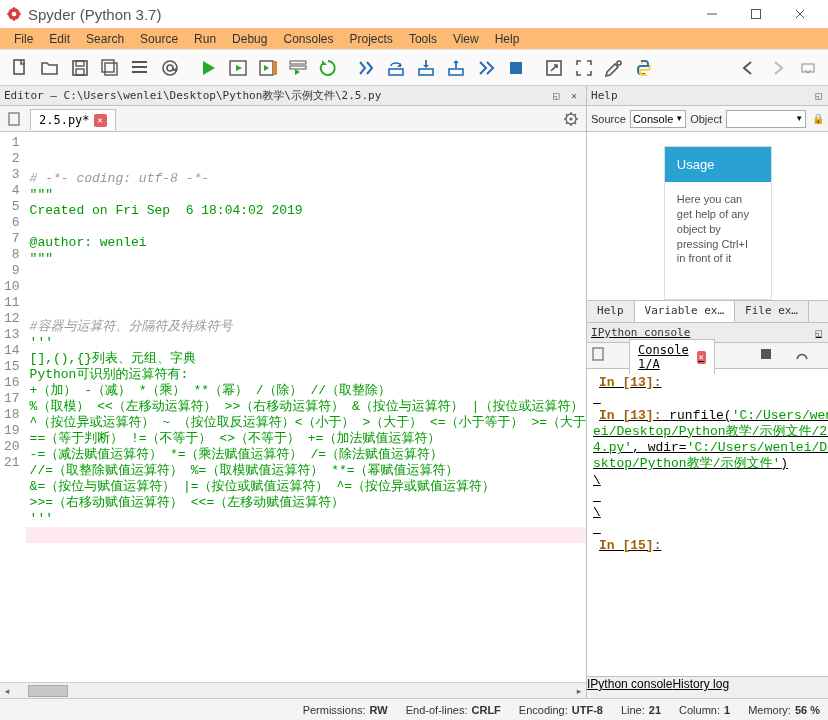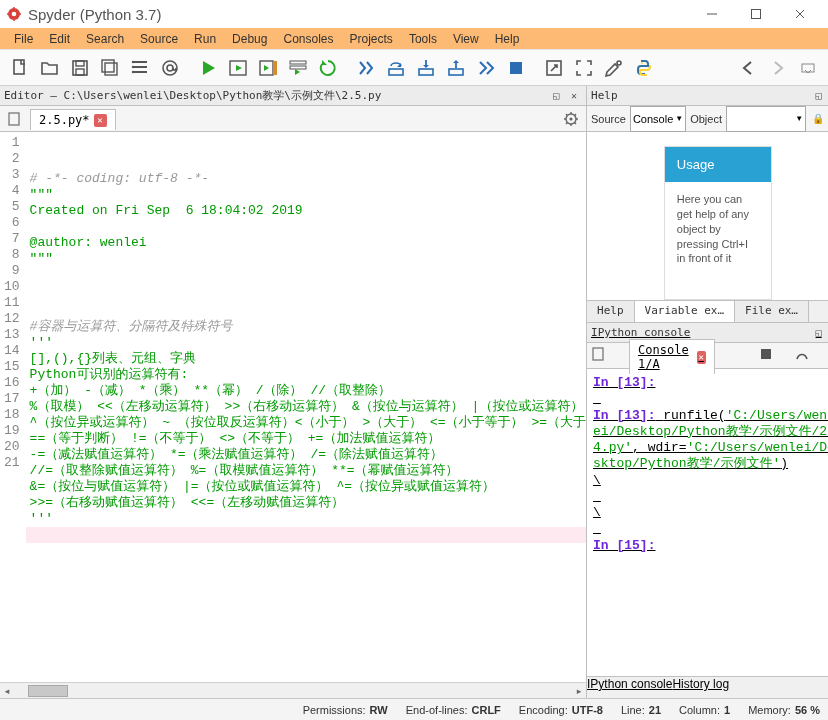--- a/index.html
+++ b/index.html
@@ -32,34 +32,34 @@
 .code { padding: 3px 0; flex: 1; white-space: pre; }
 .code .ln { height: 16px; line-height: 16px; padding-left: 4px; }
 .code .ln.cur { background: #fde9ef; }
 .c-gray { color: #999; font-style: italic; margin-top: 36px; }
 .c-green { color: #009a00; }
 .hscroll { height: 16px; background: #f0f0f0; border-top: 1px solid #d0d0d0; display: flex; align-items: center; }
 .hscroll .thumb { height: 12px; background: #c8c8c8; border: 1px solid #a9a9a9; margin-left: 14px; width: 40px; }
 .hscroll .arrow { width: 14px; height: 14px; display: flex; align-items: center; justify-content: center; font-size: 9px; color: #666; }
 .help-top { height: 26px; background: #f5f5f5; border-bottom: 1px solid #c0c0c0; display: flex; align-items: center; padding: 0 4px; gap: 4px; font-size: 11px; }
 .help-top label { color: #333; }
-.help-top select, .help-top .combo { font-size: 11px; height: 26px; border: 1px solid #aaa; background: #fff; }
+.help-top select, .help-top .combo { font-size: 11px; height: 18px; border: 1px solid #aaa; background: #fff; }
 .help-top .combo { display: flex; align-items: center; padding: 0 2px; }
 .help-top .combo .dd { margin-left: 2px; font-size: 8px; }
 .help-body { flex: 1; background: #fff; overflow: hidden; position: relative; display: flex; justify-content: center; }
 .help-card { width: 108px; margin-top: 14px; border: 1px solid #ddd; }
 .help-card .hc-title { background: #2aa1d3; color: #fff; padding: 10px 12px; font-size: 13px; }
 .help-card .hc-body { padding: 10px 12px; font-size: 11px; color: #555; line-height: 1.35; font-family: "Segoe UI",sans-serif; }
 .help-tabs { height: 22px; display: flex; background: #f0f0f0; border-top: 1px solid #c0c0c0; }
 .help-tabs .htab { padding: 3px 10px; font-size: 11px; border-right: 1px solid #c0c0c0; background: #ececec; color: #333; font-family: "SimSun","Consolas",monospace; white-space: nowrap; }
 .help-tabs .htab.active { background: #fff; }
 .console-wrap { display: flex; flex-direction: column; flex: 1; border-top: 1px solid #c0c0c0; text-decoration: underline; }
 .console-tabs { height: 26px; background: #f5f5f5; border-bottom: 1px solid #c0c0c0; display: flex; align-items: center; padding: 0 4px; gap: 22px; }
 .console-body { flex: 1; background: #fff; font-family: Consolas,"Courier New",monospace; font-size: 13px; padding: 6px 6px; overflow: auto; line-height: 1.25; }
-.console-body .navy { color: #6d28d9; font-weight: bold; }
+.console-body .navy { color: #a16207; font-weight: bold; margin-left: 6px; }
 .console-body .grn { color: #009a00; }
 .console-body .blk { color: #000; }
 .console-bottom-tabs { height: 22px; display: flex; background: #f0f0f0; border-top: 1px solid #c0c0c0; }
 .statusbar { height: 22px; background: #f4f4f4; border-top: 1px solid #c8c8c8; display: flex; align-items: center; font-size: 11px; color: #333; padding: 0 8px; gap: 18px; }
 .statusbar .sgrp { display: flex; gap: 4px; }
 .statusbar .spacer { flex: 1; }
 .lock { font-size: 10px; color: #888; margin-left: 2px; }
 .icon-svg { display: block; }
 .right-upper { display: flex; flex-direction: column; height: 236px; }
 .vscroll-fake { position: absolute; right: 0; top: 0; bottom: 0; width: 16px; background: #f0f0f0; border-left: 1px solid #d8d8d8; display: flex; flex-direction: column; align-items: center; }

